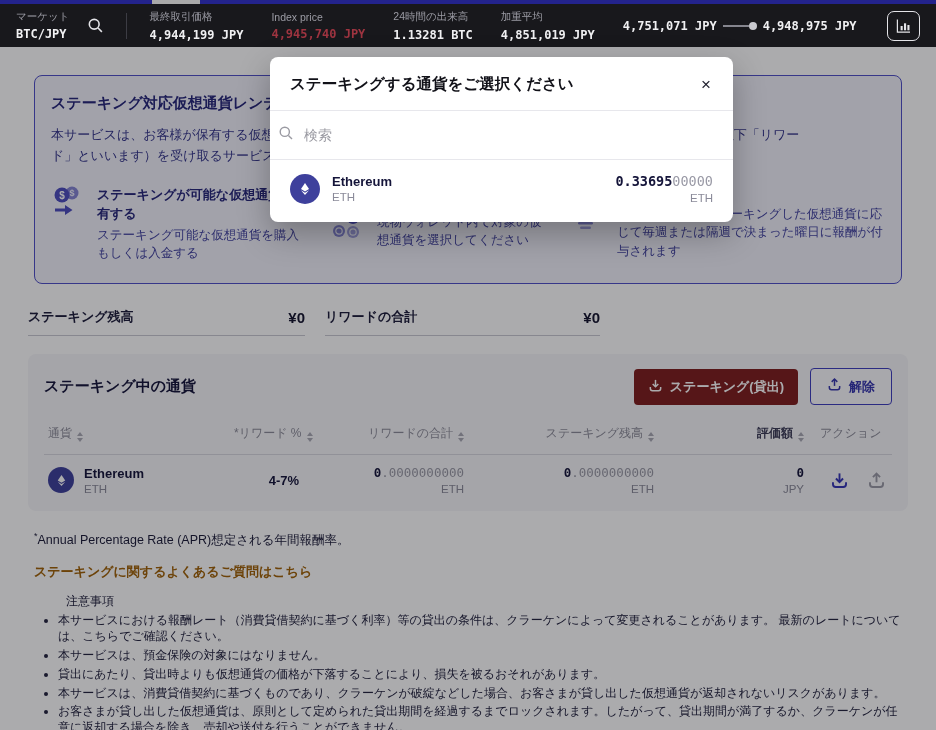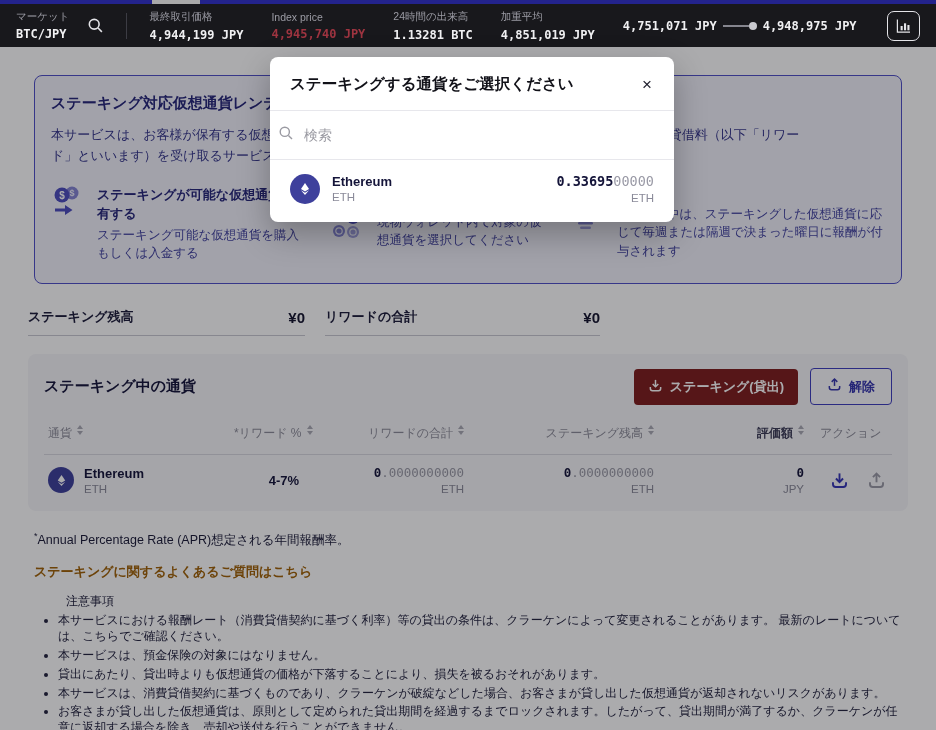--- a/index.html
+++ b/index.html
@@ -62,21 +62,21 @@
 
   .card { margin-top: 18px; background: #f6f6f9; border-radius: 8px; padding: 14px 16px 4px; }
   .card-head { display: flex; align-items: center; margin-bottom: 12px; }
   .card-title { font-size: 15px; font-weight: bold; color: #15153a; }
   .btn { display: flex; align-items: center; gap: 7px; border-radius: 4px; font-size: 13px; font-weight: bold; cursor: pointer; font-family: inherit; }
   .btn-primary { margin-left: auto; background: #7f1d1d; color: #fff; border: none; padding: 9px 14px; }
   .btn-secondary { margin-left: 12px; background: #fbfbfd; color: #3535ae; border: 1px solid #3e3ebe; padding: 8px 16px; font-family: Liberation Serif, serif; }
 
   .thead, .trow { display: grid; grid-template-columns: 186px 100px 130px 190px 150px 1fr; padding: 8px 4px 12px; align-items: center; }
   .thead { color: #8c8c99; font-size: 12px; border-bottom: 1px solid #d8d8e0; }
-  .th { display: flex; align-items: flex-start; cursor: pointer; }
+  .th { display: flex; align-items: flex-end; cursor: pointer; }
   .th.right { justify-content: flex-end; }
   .th.active { color: #3a3a55; font-weight: bold; }
   .sort { display: inline-flex; flex-direction: column; gap: 2px; margin-left: 5px; }
   .sort i { display: block; width: 0; height: 0; border-left: 3.5px solid transparent; border-right: 3.5px solid transparent; }
   .sort .up { border-bottom: 4px solid #a9a9b4; }
   .sort .down { border-top: 4px solid #a9a9b4; }
   .trow { padding: 10px 4px 12px; }
   .asset-cell { display: flex; align-items: center; gap: 10px; }
   .eth-badge { border-radius: 50%; background: #3e409c; display: flex; align-items: center; justify-content: center; flex: 0 0 auto; }
   .eth-badge.sm { width: 26px; height: 26px; }
@@ -97,21 +97,21 @@
   .footnote sup { font-size: 9px; }
   .faq-link { display: inline-block; margin: 14px 6px 0; font-size: 13px; font-weight: bold; color: #a16207; text-decoration: none; cursor: pointer; }
   .notes { margin: 12px 6px 0; color: #23233f; }
   .notes-heading { font-size: 12px; margin-left: 32px; margin-bottom: 3px; }
   .notes ul { padding-left: 24px; list-style: disc; }
   .notes li { font-size: 12px; line-height: 1.32; margin-bottom: 3px; }
 
   
   .overlay { position: absolute; left: 0; top: 47px; width: 936px; height: 683px; background: rgba(10,10,14,0.34); z-index: 50; }
   .modal {
-    position: absolute; left: 270px; top: 57px; width: 404px; z-index: 60;
+    position: absolute; left: 270px; top: 57px; width: 463px; z-index: 60;
     background: #fff; border-radius: 8px; box-shadow: 0 12px 32px rgba(0,0,0,0.28);
   }
   .modal-head { display: flex; align-items: center; padding: 15px 14px 13px 20px; }
   .modal-title { font-size: 15.5px; font-weight: bold; color: #111118; }
   .modal-close { margin-left: auto; background: none; border: none; font-size: 17px; line-height: 1; color: #222230; cursor: pointer; padding: 4px 8px; font-family: inherit; }
   .modal-divider { height: 1px; background: #e7e7ec; }
   .modal-search { display: flex; align-items: center; gap: 10px; padding: 14px 8px; color: #9a9aa2; }
   .modal-search input { border: none; outline: none; flex: 1; font-size: 14px; color: #333; font-family: inherit; background: transparent; }
   .modal-search input::placeholder { color: #9a9aa2; }
   .modal-asset { display: flex; align-items: center; padding: 13px 20px 18px; cursor: pointer; }

